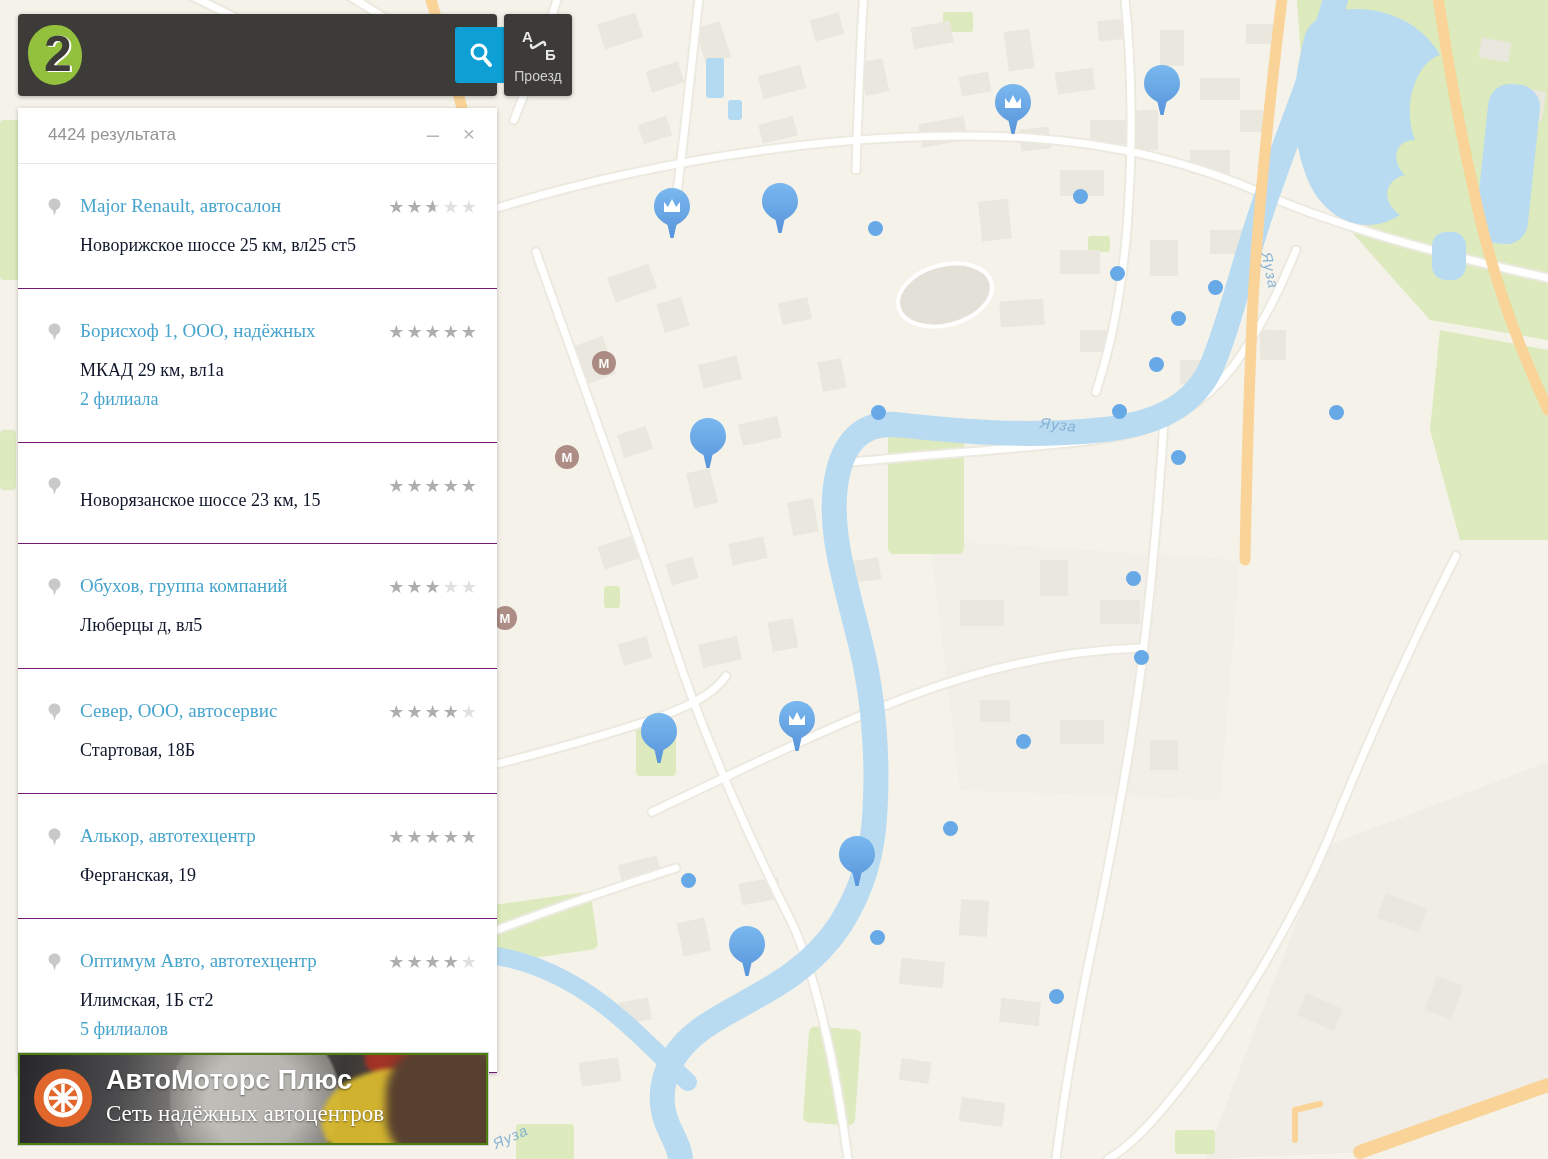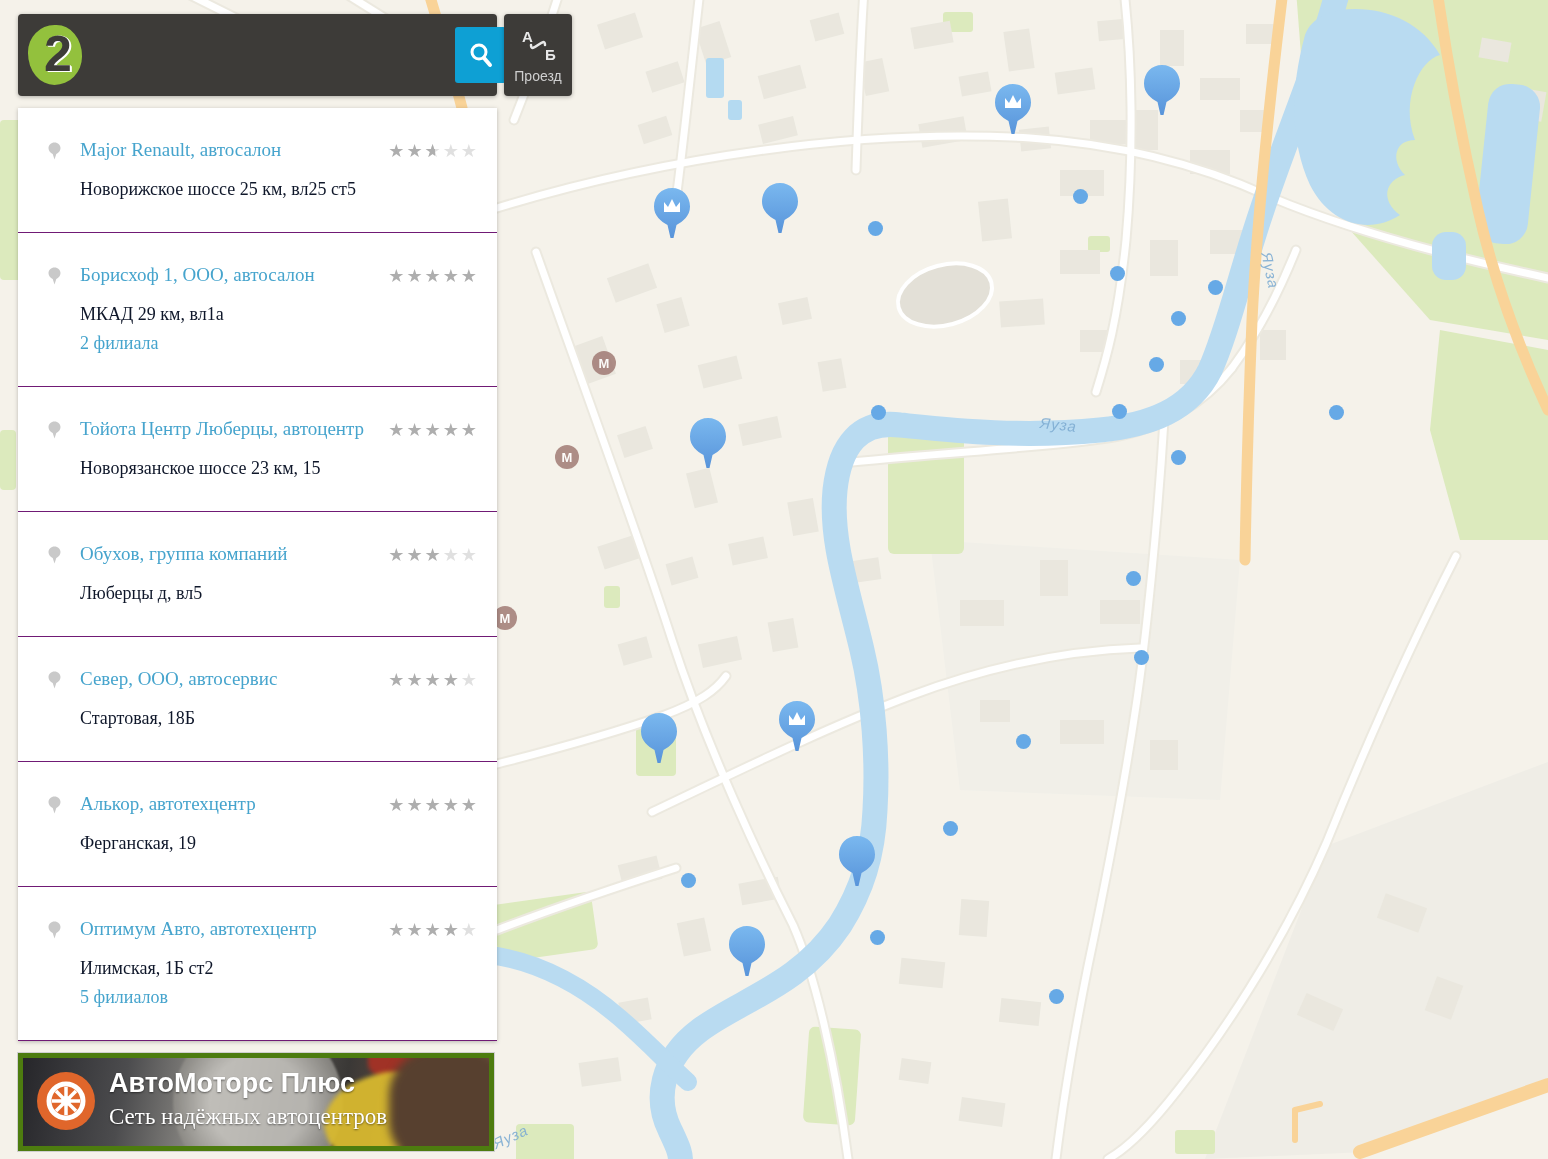--- a/index.html
+++ b/index.html
@@ -49,21 +49,21 @@
   .row .title{font-size:19px;color:#46a4cd;cursor:pointer;line-height:24px;display:inline-block;}
   .row .addr{font-size:18px;color:#0f172a;margin-top:16px;line-height:22px;}
   .row .branches{font-size:18px;color:#46a4cd;margin-top:8px;cursor:pointer;display:inline-block;text-align:right;}
   .stars{position:absolute;right:18px;top:32px;white-space:nowrap;}
   .star{font-size:18px;color:#e0e0e0;letter-spacing:2px;position:relative;display:inline-block;}
   .star.f{color:#aeaeae;}
   .star .hf{position:absolute;left:0;top:0;width:55%;overflow:hidden;color:#aeaeae;}
 
   
   #ad{position:absolute;left:18px;top:1053px;width:466px;height:88px;background:#fff;
-      border:5px solid #4d7c0f;box-shadow:0 0 0 1px #cfcfcf;}
+      border:2px solid #4d7c0f;box-shadow:0 0 0 1px #cfcfcf;}
   #ad-photo{position:relative;width:100%;height:100%;overflow:hidden;
             background:linear-gradient(100deg,#26262a 0%,#4c4c4e 22%,#8f8d88 40%,#55534f 55%,#3a3836 68%,#6b5040 85%,#7b5a46 100%);}
   .ad-disc{position:absolute;left:150px;top:-40px;width:170px;height:170px;border-radius:50%;
            background:radial-gradient(circle,#c9c7c2 0 40%,#8f8d88 70%,#55534f 100%);opacity:.85;filter:blur(1px);}
   .ad-glove{position:absolute;left:300px;top:18px;width:110px;height:80px;border-radius:50% 40% 55% 45%;
             background:#d8b92f;transform:rotate(-18deg);filter:blur(2px);opacity:.95;}
   .ad-red{position:absolute;left:345px;top:-18px;width:70px;height:40px;border-radius:40%;
           background:#a03226;filter:blur(2px);}
   .ad-dark-r{position:absolute;right:-20px;top:-10px;width:120px;height:120px;border-radius:40%;
              background:#57402f;filter:blur(4px);}
@@ -329,30 +329,35 @@
   <div id="route-btn">
     <svg width="40" height="38" viewBox="0 0 40 38">
       <text x="4" y="15" font-size="15" font-weight="bold" fill="#e8e8e8">А</text>
       <text x="27" y="33" font-size="15" font-weight="bold" fill="#e8e8e8">Б</text>
       <path d="M 13,18 C 13,28 27,8 27,18" fill="none" stroke="#e8e8e8" stroke-width="2.5" stroke-linecap="round"></path>
     </svg>
     <div class="lbl">Проезд</div>
   </div>
 
   <div id="panel">
+    <div id="panel-head">
+      <span id="result-count">4424 результата</span>
+      <span id="btn-min">–</span>
+      <span id="btn-close">×</span>
+    </div>
     <div id="results-list">
         <div class="row"><svg width="13" height="18" viewBox="0 0 13 18" class="pin-ic">
             <path d="M6.5,0.5 C10,0.5 12.5,3 12.5,6.3 C12.5,9 10.5,10.8 8.3,12 L6.5,17.5 L4.7,12 C2.5,10.8 0.5,9 0.5,6.3 C0.5,3 3,0.5 6.5,0.5 Z" fill="#c9c9c9"></path>
           </svg><span class="title">Major Renault, автосалон</span><span class="stars"><span class="star f">★</span><span class="star f">★</span><span class="star">★<span class="hf">★</span></span><span class="star">★</span><span class="star">★</span></span><div class="addr">Новорижское шоссе 25 км, вл25 ст5</div></div>
         <div class="row"><svg width="13" height="18" viewBox="0 0 13 18" class="pin-ic">
             <path d="M6.5,0.5 C10,0.5 12.5,3 12.5,6.3 C12.5,9 10.5,10.8 8.3,12 L6.5,17.5 L4.7,12 C2.5,10.8 0.5,9 0.5,6.3 C0.5,3 3,0.5 6.5,0.5 Z" fill="#c9c9c9"></path>
-          </svg><span class="title">Борисхоф 1, ООО, автосалон</span><span class="stars"><span class="star f">★</span><span class="star f">★</span><span class="star f">★</span><span class="star f">★</span><span class="star f">★</span></span><div class="addr">МКАД 29 км, вл1а</div><div class="branches">2 филиала</div></div>
-        <div class="row"><svg width="13" height="18" viewBox="0 0 13 18" class="pin-ic">
-            <path d="M6.5,0.5 C10,0.5 12.5,3 12.5,6.3 C12.5,9 10.5,10.8 8.3,12 L6.5,17.5 L4.7,12 C2.5,10.8 0.5,9 0.5,6.3 C0.5,3 3,0.5 6.5,0.5 Z" fill="#c9c9c9"></path>
-          </svg><span class="title">Тойота Центр Люберцы, автоцентр</span><span class="stars"><span class="star f">★</span><span class="star f">★</span><span class="star f">★</span><span class="star f">★</span><span class="star f">★</span></span><div class="addr">Новорязанское шоссе 23 км, 15</div></div>
+          </svg><span class="title">Борисхоф 1, ООО, надёжных</span><span class="stars"><span class="star f">★</span><span class="star f">★</span><span class="star f">★</span><span class="star f">★</span><span class="star f">★</span></span><div class="addr">МКАД 29 км, вл1а</div><div class="branches">2 филиала</div></div>
+        <div class="row"><svg width="13" height="18" viewBox="0 0 13 18" class="pin-ic">
+            <path d="M6.5,0.5 C10,0.5 12.5,3 12.5,6.3 C12.5,9 10.5,10.8 8.3,12 L6.5,17.5 L4.7,12 C2.5,10.8 0.5,9 0.5,6.3 C0.5,3 3,0.5 6.5,0.5 Z" fill="#c9c9c9"></path>
+          </svg><span class="stars"><span class="star f">★</span><span class="star f">★</span><span class="star f">★</span><span class="star f">★</span><span class="star f">★</span></span><div class="addr">Новорязанское шоссе 23 км, 15</div></div>
         <div class="row"><svg width="13" height="18" viewBox="0 0 13 18" class="pin-ic">
             <path d="M6.5,0.5 C10,0.5 12.5,3 12.5,6.3 C12.5,9 10.5,10.8 8.3,12 L6.5,17.5 L4.7,12 C2.5,10.8 0.5,9 0.5,6.3 C0.5,3 3,0.5 6.5,0.5 Z" fill="#c9c9c9"></path>
           </svg><span class="title">Обухов, группа компаний</span><span class="stars"><span class="star f">★</span><span class="star f">★</span><span class="star f">★</span><span class="star">★</span><span class="star">★</span></span><div class="addr">Люберцы д, вл5</div></div>
         <div class="row"><svg width="13" height="18" viewBox="0 0 13 18" class="pin-ic">
             <path d="M6.5,0.5 C10,0.5 12.5,3 12.5,6.3 C12.5,9 10.5,10.8 8.3,12 L6.5,17.5 L4.7,12 C2.5,10.8 0.5,9 0.5,6.3 C0.5,3 3,0.5 6.5,0.5 Z" fill="#c9c9c9"></path>
           </svg><span class="title">Север, ООО, автосервис</span><span class="stars"><span class="star f">★</span><span class="star f">★</span><span class="star f">★</span><span class="star f">★</span><span class="star">★</span></span><div class="addr">Стартовая, 18Б</div></div>
         <div class="row"><svg width="13" height="18" viewBox="0 0 13 18" class="pin-ic">
             <path d="M6.5,0.5 C10,0.5 12.5,3 12.5,6.3 C12.5,9 10.5,10.8 8.3,12 L6.5,17.5 L4.7,12 C2.5,10.8 0.5,9 0.5,6.3 C0.5,3 3,0.5 6.5,0.5 Z" fill="#c9c9c9"></path>
           </svg><span class="title">Алькор, автотехцентр</span><span class="stars"><span class="star f">★</span><span class="star f">★</span><span class="star f">★</span><span class="star f">★</span><span class="star f">★</span></span><div class="addr">Ферганская, 19</div></div>
         <div class="row"><svg width="13" height="18" viewBox="0 0 13 18" class="pin-ic">

